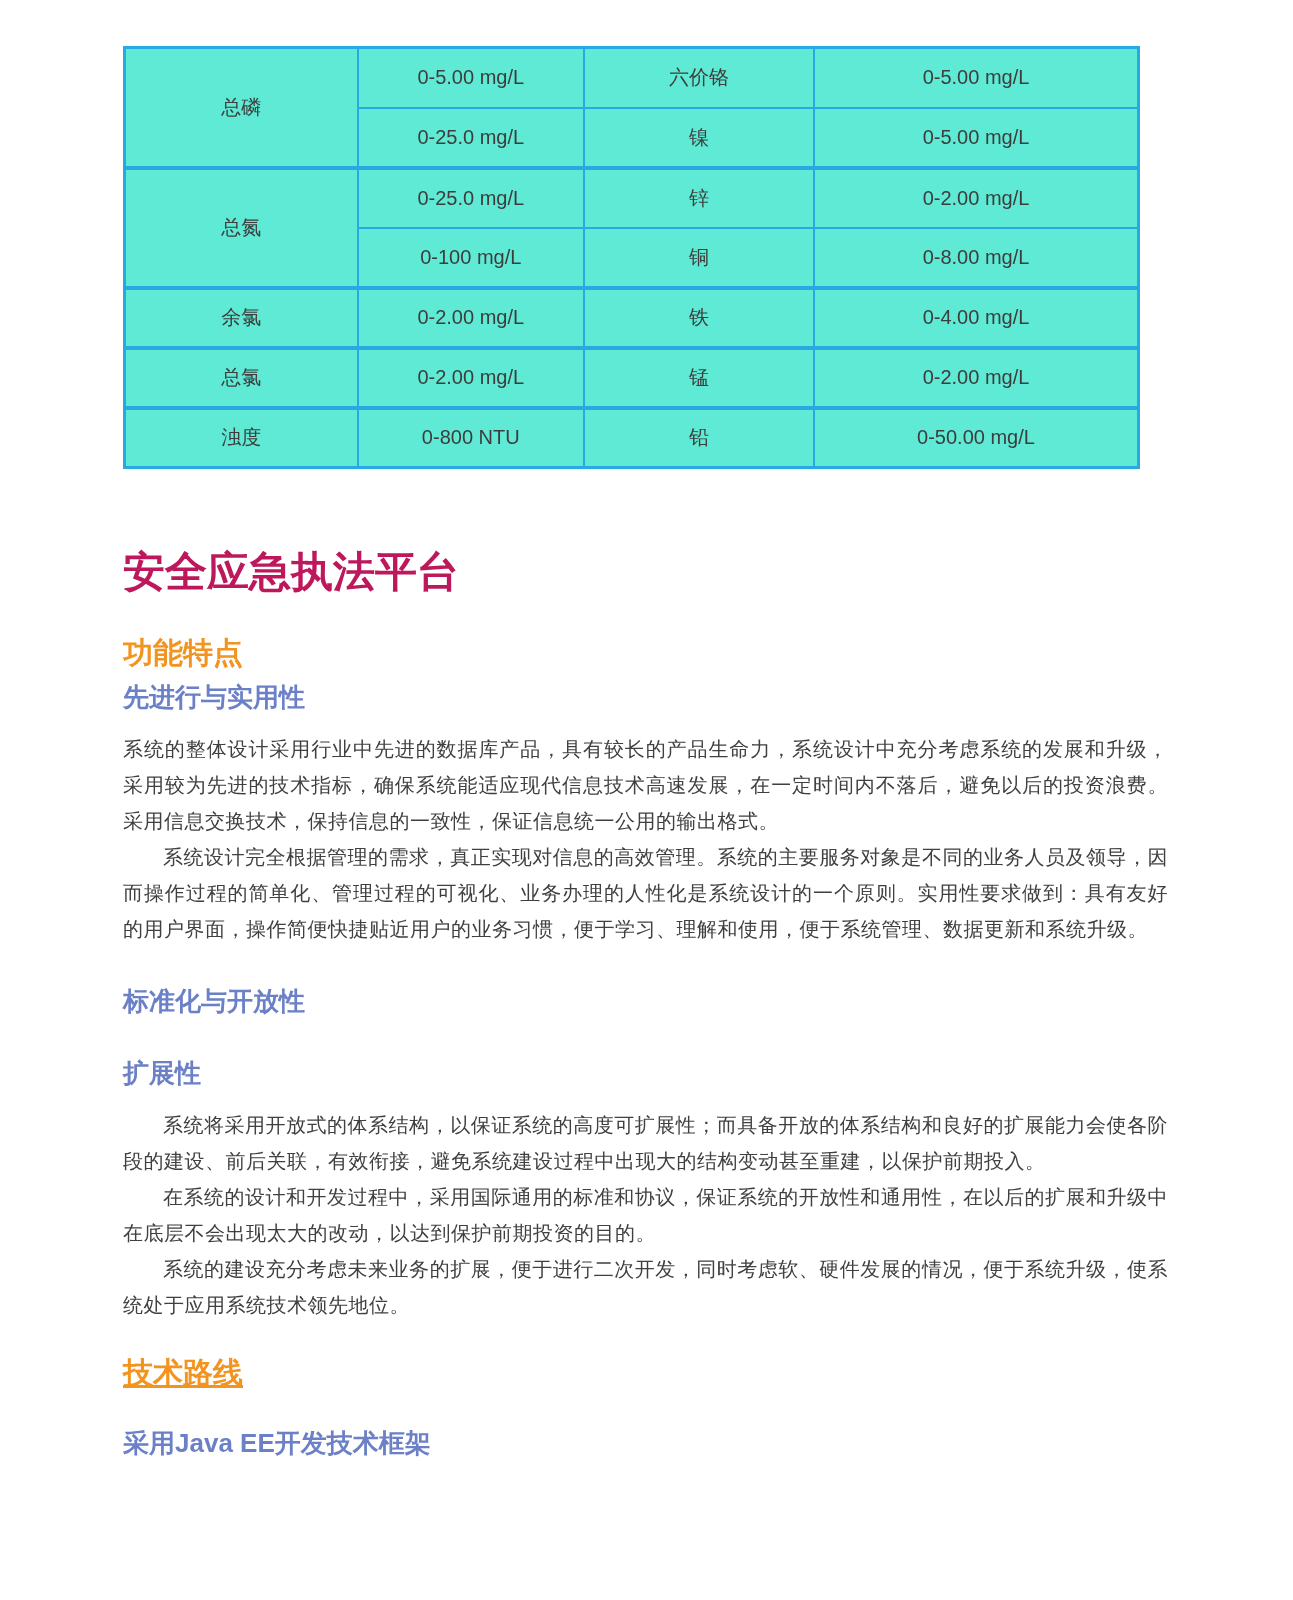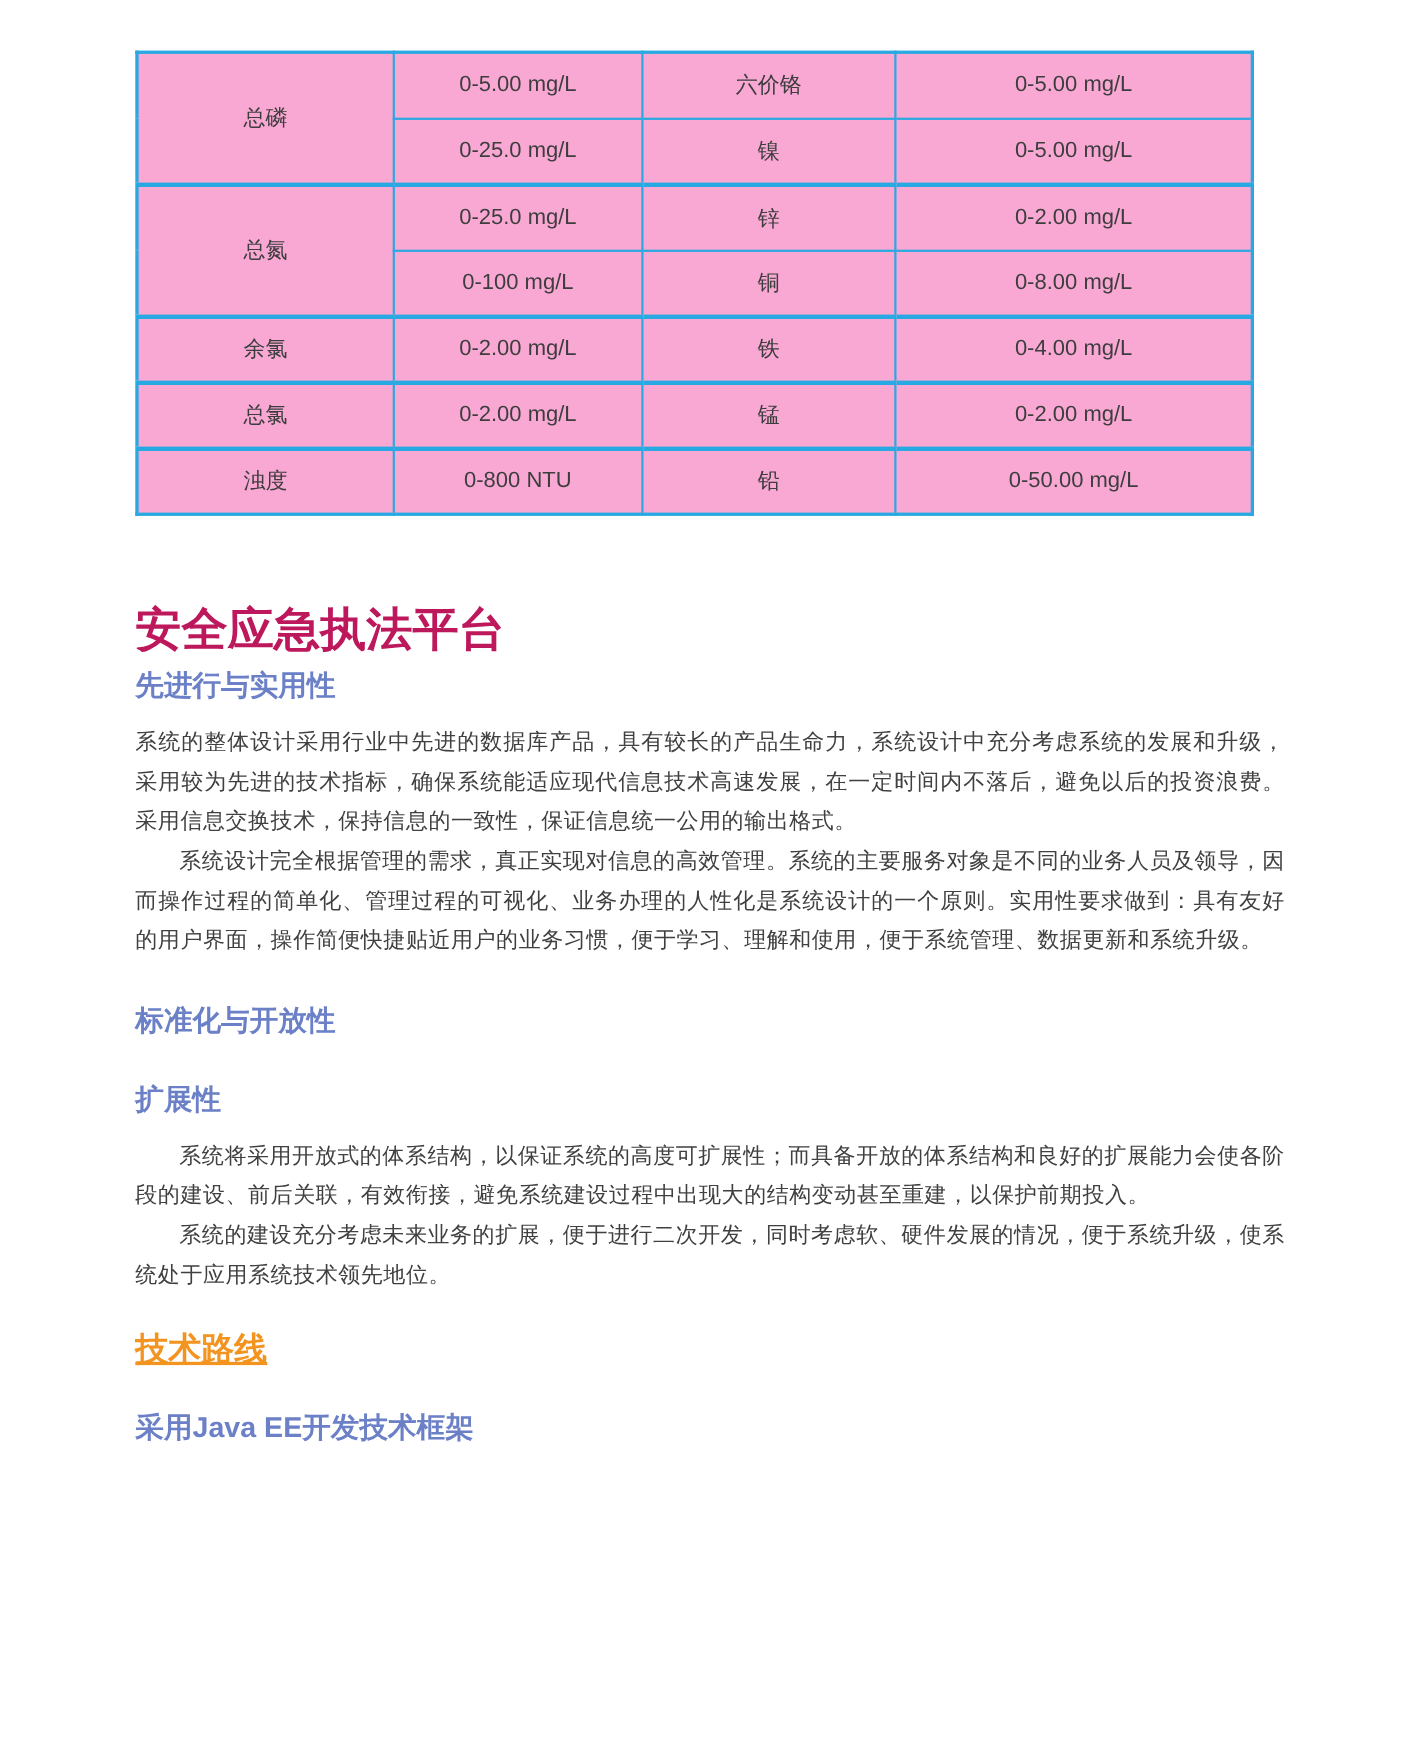--- a/index.html
+++ b/index.html
@@ -26,21 +26,21 @@
     border: 3px solid #29A9E1;
     table-layout: fixed;
   }
   table.params-table td {
     border: 2px solid #29A9E1;
     height: 60px;
     text-align: center;
     vertical-align: middle;
     font-size: 20px;
     color: #3d3d3d;
-    background: #f9a8d4;
+    background: #5eead4;
   }
   table.params-table tr.thick td { border-top-width: 4px; }
 
   
   h1.doc-title {
     margin-top: 76px;
     font-size: 42px;
     line-height: 54px;
     font-weight: bold;
     color: #be185d;
@@ -126,32 +126,34 @@
           <td>浊度</td>
           <td>0-800 NTU</td>
           <td>铅</td>
           <td>0-50.00 mg/L</td>
         </tr>
       </tbody>
     </table>
 
     <h1 class="doc-title">安全应急执法平台</h1>
 
+    <h2 class="section-heading">功能特点</h2>
 
     <h3 class="subsection-heading first">先进行与实用性</h3>
     <div class="para-block">
       <p>系统的整体设计采用行业中先进的数据库产品，具有较长的产品生命力，系统设计中充分考虑系统的发展和升级，采用较为先进的技术指标，确保系统能适应现代信息技术高速发展，在一定时间内不落后，避免以后的投资浪费。采用信息交换技术，保持信息的一致性，保证信息统一公用的输出格式。</p>
       <p class="indent">系统设计完全根据管理的需求，真正实现对信息的高效管理。系统的主要服务对象是不同的业务人员及领导，因而操作过程的简单化、管理过程的可视化、业务办理的人性化是系统设计的一个原则。实用性要求做到：具有友好的用户界面，操作简便快捷贴近用户的业务习惯，便于学习、理解和使用，便于系统管理、数据更新和系统升级。</p>
     </div>
 
     <h3 class="subsection-heading">标准化与开放性</h3>
 
     <h3 class="subsection-heading">扩展性</h3>
     <div class="para-block">
       <p class="indent">系统将采用开放式的体系结构，以保证系统的高度可扩展性；而具备开放的体系结构和良好的扩展能力会使各阶段的建设、前后关联，有效衔接，避免系统建设过程中出现大的结构变动甚至重建，以保护前期投入。</p>
+      <p class="indent">在系统的设计和开发过程中，采用国际通用的标准和协议，保证系统的开放性和通用性，在以后的扩展和升级中在底层不会出现太大的改动，以达到保护前期投资的目的。</p>
       <p class="indent">系统的建设充分考虑未来业务的扩展，便于进行二次开发，同时考虑软、硬件发展的情况，便于系统升级，使系统处于应用系统技术领先地位。</p>
     </div>
 
     <h2 class="section-heading tech">技术路线</h2>
 
     <h3 class="subsection-heading last">采用Java EE开发技术框架</h3>
 
   </div>
 </div>
 

